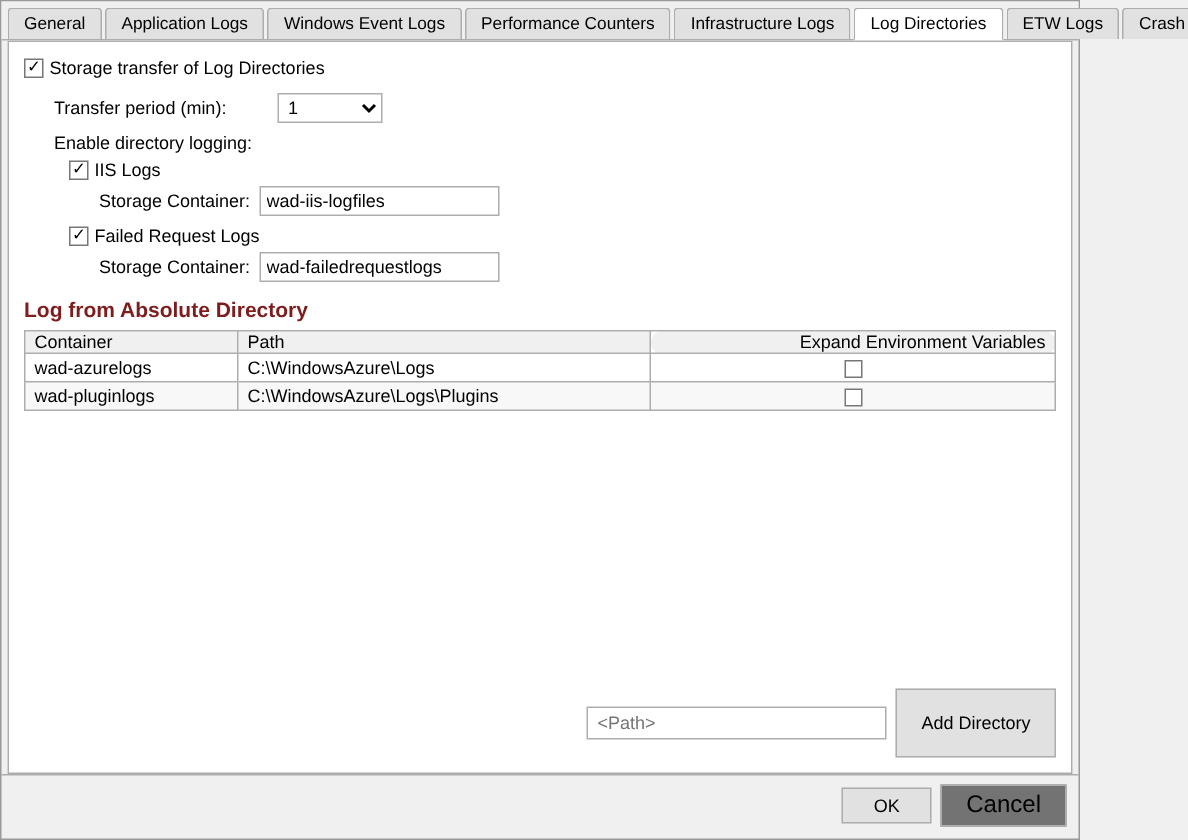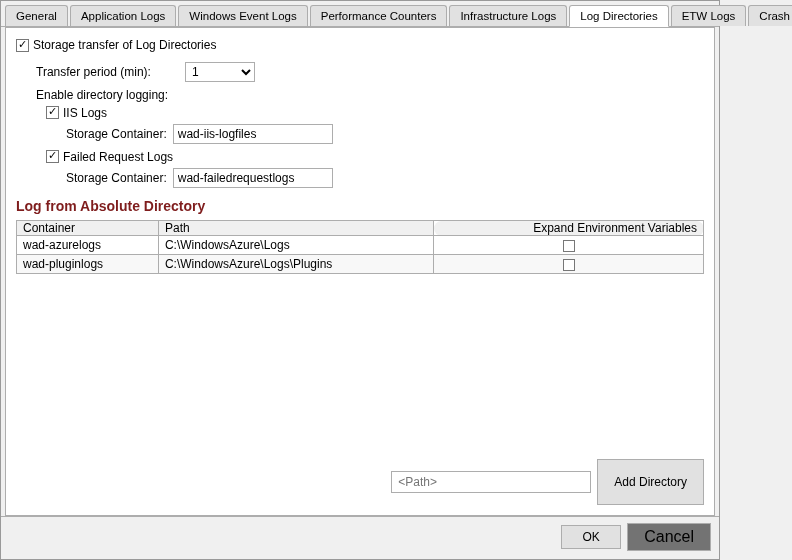--- a/index.html
+++ b/index.html
@@ -91,21 +91,21 @@
       margin-bottom: 4px;
       font-size: 12px;
     }
     
     .iis-section {
       margin-left: 30px;
       margin-bottom: 6px;
     }
     .iis-section .check-row {
       display: flex;
-      align-items: flex-start;
+      align-items: flex-end;
       margin-bottom: 4px;
     }
     .storage-row {
       display: flex;
       align-items: center;
       margin-left: 20px;
       margin-bottom: 6px;
     }
     .storage-row label {
       font-size: 12px;

